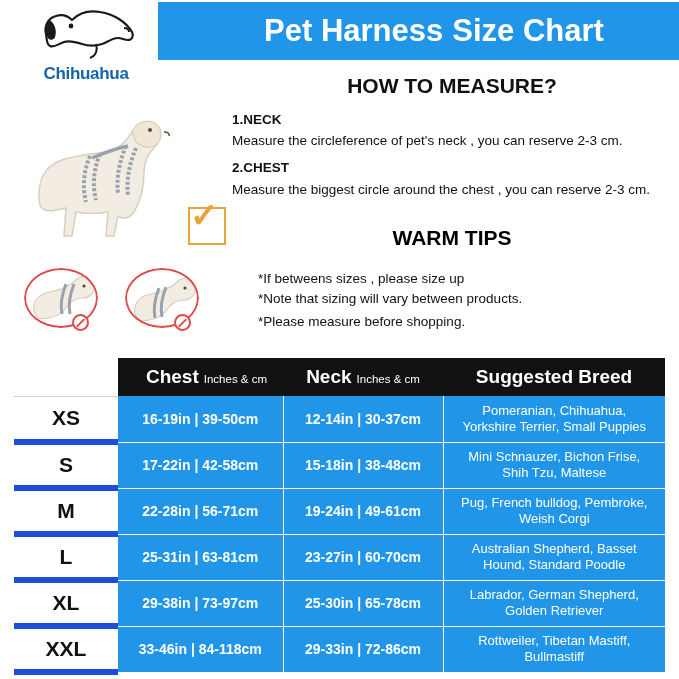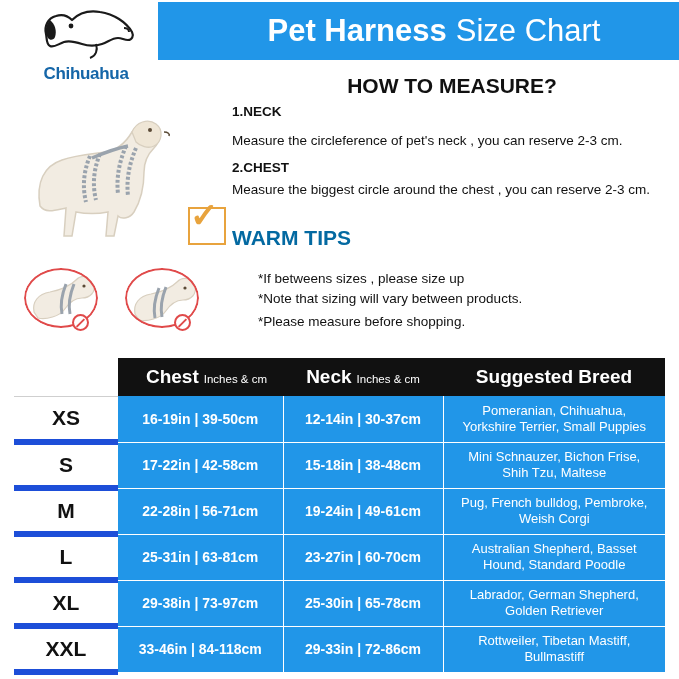--- a/index.html
+++ b/index.html
@@ -21,21 +21,21 @@
   }
   .header-title {
     position: absolute; left: 158px; top: 2px; width: 552px; height: 58px;
     display: flex; align-items: center; justify-content: center;
     white-space: nowrap;
   }
   .title-bold {
     font-size: 31px; font-weight: bold; color: #ffffff; letter-spacing: 0px;
   }
   .title-light {
-    font-size: 31px; font-weight: 400; color: #ffffff; margin-left: 9px;
+    font-size: 31px; font-weight: 700; color: #ffffff; margin-left: 9px;
   }
 
   
   .logo-wrap { position: absolute; left: 16px; top: 4px; width: 140px; height: 82px; }
   .logo-dog { position: absolute; left: 22px; top: 0px; }
   .logo-text {
     position: absolute; left: 0px; top: 60px; width: 140px;
     text-align: center; font-size: 17px; font-weight: bold; color: #1566a8;
     letter-spacing: -0.3px;
   }
@@ -73,28 +73,28 @@
     position:absolute; left: 190px; top: 198px;
     font-size: 34px; color: #e8a33d; font-weight: bold; line-height: 1;
   }
 
   
   .how-title {
     position: absolute; left: 232px; top: 74px; width: 440px;
     text-align: center; font-size: 21px; font-weight: bold; color: #111;
   }
   .txt { position: absolute; color: #111; font-size: 13.5px; line-height: 1.45; }
-  .neck-h  { left: 232px; top: 102px; font-weight: bold; font-size: 13.5px;}
+  .neck-h  { left: 232px; top: 110px; font-weight: bold; font-size: 13.5px;}
   .neck-b  { left: 232px; top: 131px; }
   .chest-h { left: 232px; top: 158px; font-weight: bold; font-size: 13.5px;}
   .chest-b { left: 232px; top: 180px; }
 
   .warm-title {
     position: absolute; left: 232px; top: 226px; width: 440px;
-    font-size: 21px; font-weight: bold; color: #0369a1;
+    text-align: center; font-size: 21px; font-weight: bold; color: #000000;
   }
   .tip1 { left: 258px; top: 269px; }
   .tip2 { left: 258px; top: 289px; }
   .tip3 { left: 258px; top: 312px; }
 
   
   .table {
     position: absolute; left: 14px; top: 358px; width: 651px; height: 318px;
     border-collapse: collapse;
   }

